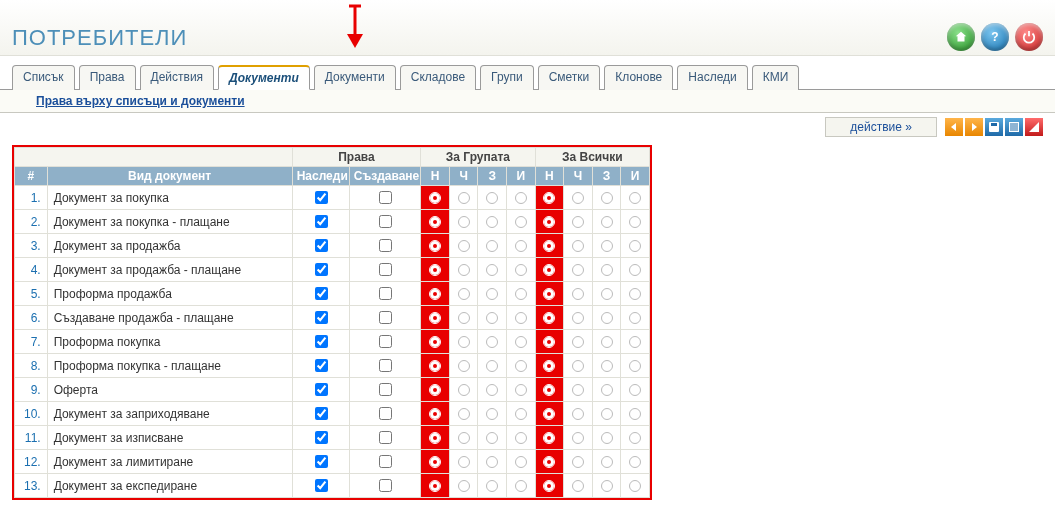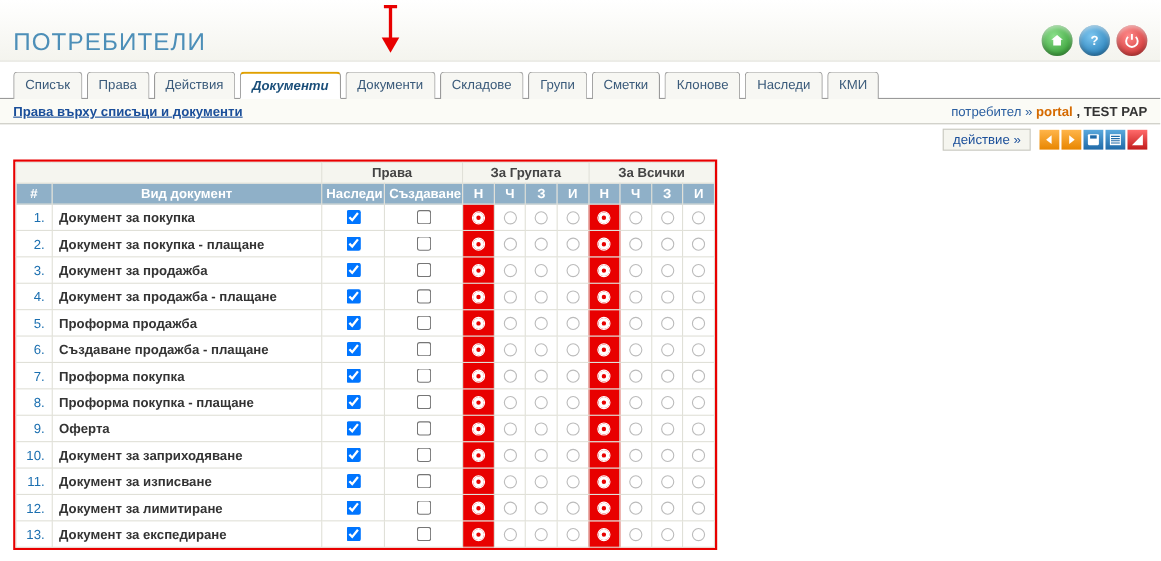--- a/index.html
+++ b/index.html
@@ -88,40 +88,41 @@
     align-items: center;
     padding: 4px 12px 4px 12px;
     border-bottom: 1px solid #c8c8c0;
     background: #fbfbf6;
   }
   .subhead-left {
     color: #1b4f9a;
     font-weight: 600;
     font-size: 12px;
     text-decoration: underline;
+    margin-left: 24px;
   }
   .subhead-right {
     font-size: 12px;
     color: #555;
   }
   .subhead-right .user-label { color: #2b5fa0; }
   .subhead-right .user-name  { color: #d56a00; font-weight: 600; }
   .subhead-right .user-context{ color: #333; font-weight: 600; }
 
   .action-strip {
     display: flex;
     justify-content: flex-end;
     align-items: center;
     gap: 2px;
     padding: 4px 12px;
   }
   .action-link {
     color: #1b4f9a;
     font-size: 12px;
-    padding: 2px 8px;
+    padding: 2px 24px;
     border: 1px solid #c8c8c0;
     border-radius: 0;
     background: #f5f5ef;
     cursor: pointer;
     margin-right: 6px;
   }
   .sq-btn {
     width: 18px; height: 18px;
     display: inline-flex; align-items:center; justify-content:center;
     color: #fff;
@@ -157,21 +158,20 @@
     font-weight: 600;
   }
   table.grid thead tr.col-h th {
     background: #8fb0c8;
     color: #fff;
     font-weight: 600;
   }
   table.grid tbody tr td.docname {
     text-align: left;
     padding-left: 6px;
-    font-weight: bold;
   }
   table.grid tbody tr td.idx {
     color: #1b6fb0;
     text-align: right;
     padding-right: 6px;
   }
   .radio-cell {
     padding: 0 !important;
   }
   .radio-cell.sel { background: #E80000; }
@@ -232,25 +232,20 @@
     <div class="tab">Складове</div>
     <div class="tab">Групи</div>
     <div class="tab">Сметки</div>
     <div class="tab">Клонове</div>
     <div class="tab">Наследи</div>
     <div class="tab">КМИ</div>
   </div>
 
 <div class="subhead-bar">
   <div class="subhead-left">Права върху списъци и документи</div>
-  <div class="subhead-right">
-    <span class="user-label">потребител »</span>
-    <span class="user-name">portal</span>
-    <span class="user-context">, TEST PAP</span>
-  </div>
 </div>
 
 <div class="action-strip">
   <div class="action-link">действие  »</div>
   <div class="sq-btn sq-orange">
     <svg width="10" height="10" viewBox="0 0 10 10">
         <path fill="#fff" d="M7 1 L2 5 L7 9Z"></path>
       </svg>
   </div>
   <div class="sq-btn sq-orange">

